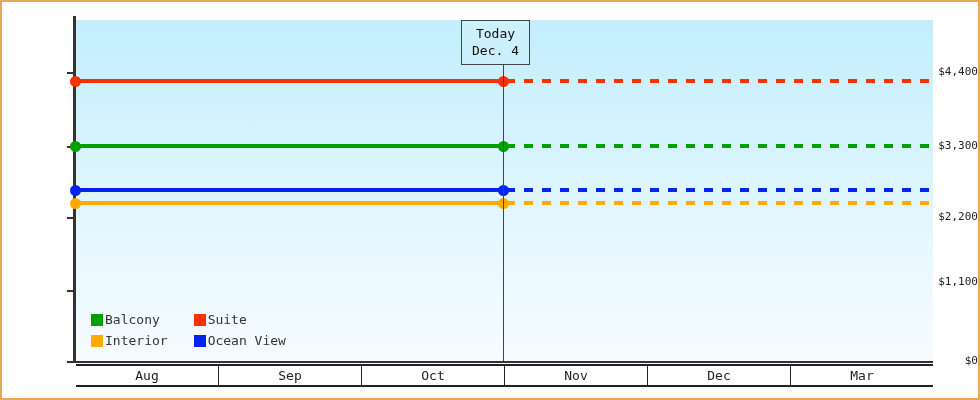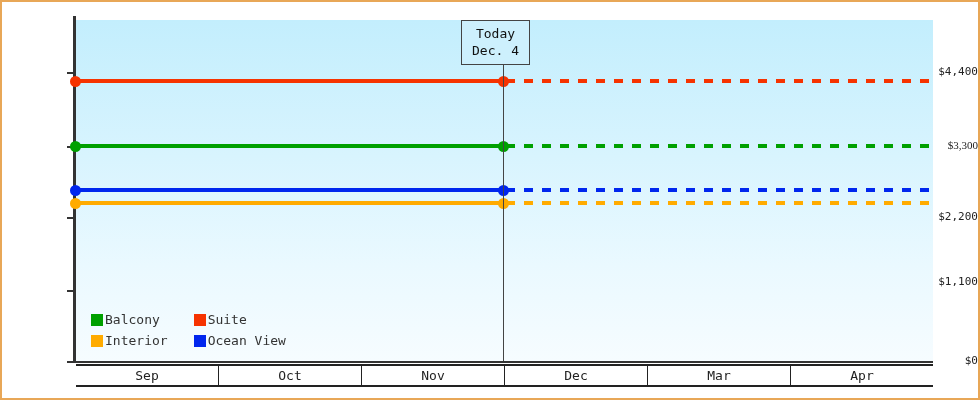--- a/index.html
+++ b/index.html
@@ -164,21 +164,21 @@
 
   <div id="plot-area"></div>
 
   <div id="y-axis-line"></div>
   <div id="x-axis-line"></div>
 
   <div class="y-tick" style="top:70px;"></div>
   <div class="y-tick-label" style="top:63px;">$4,400</div>
 
   <div class="y-tick" style="top:144px;"></div>
-  <div class="y-tick-label" style="top:137px;font-family:Liberation Serif, serif;">$3,300</div>
+  <div class="y-tick-label" style="top:137px;">$3,300</div>
 
   <div class="y-tick" style="top:215px;"></div>
   <div class="y-tick-label" style="top:208px;">$2,200</div>
 
   <div class="y-tick" style="top:288px;"></div>
   <div class="y-tick-label" style="top:273px;">$1,100</div>
 
   <div class="y-tick" style="top:359px;"></div>
   <div class="y-tick-label" style="top:352px;">$0</div>
 
@@ -225,21 +225,21 @@
       <span class="legend-swatch" style="background:#ffab00;"></span>
       <span class="legend-label">Interior</span>
     </div>
     <div class="legend-item">
       <span class="legend-swatch" style="background:#0026ee;"></span>
       <span class="legend-label">Ocean View</span>
     </div>
   </div>
 
   <div id="month-axis">
+    <div class="month-cell">Aug</div>
     <div class="month-cell">Sep</div>
     <div class="month-cell">Oct</div>
     <div class="month-cell">Nov</div>
     <div class="month-cell">Dec</div>
     <div class="month-cell">Mar</div>
-    <div class="month-cell">Apr</div>
   </div>
 
 </div>
 
 </body></html>

